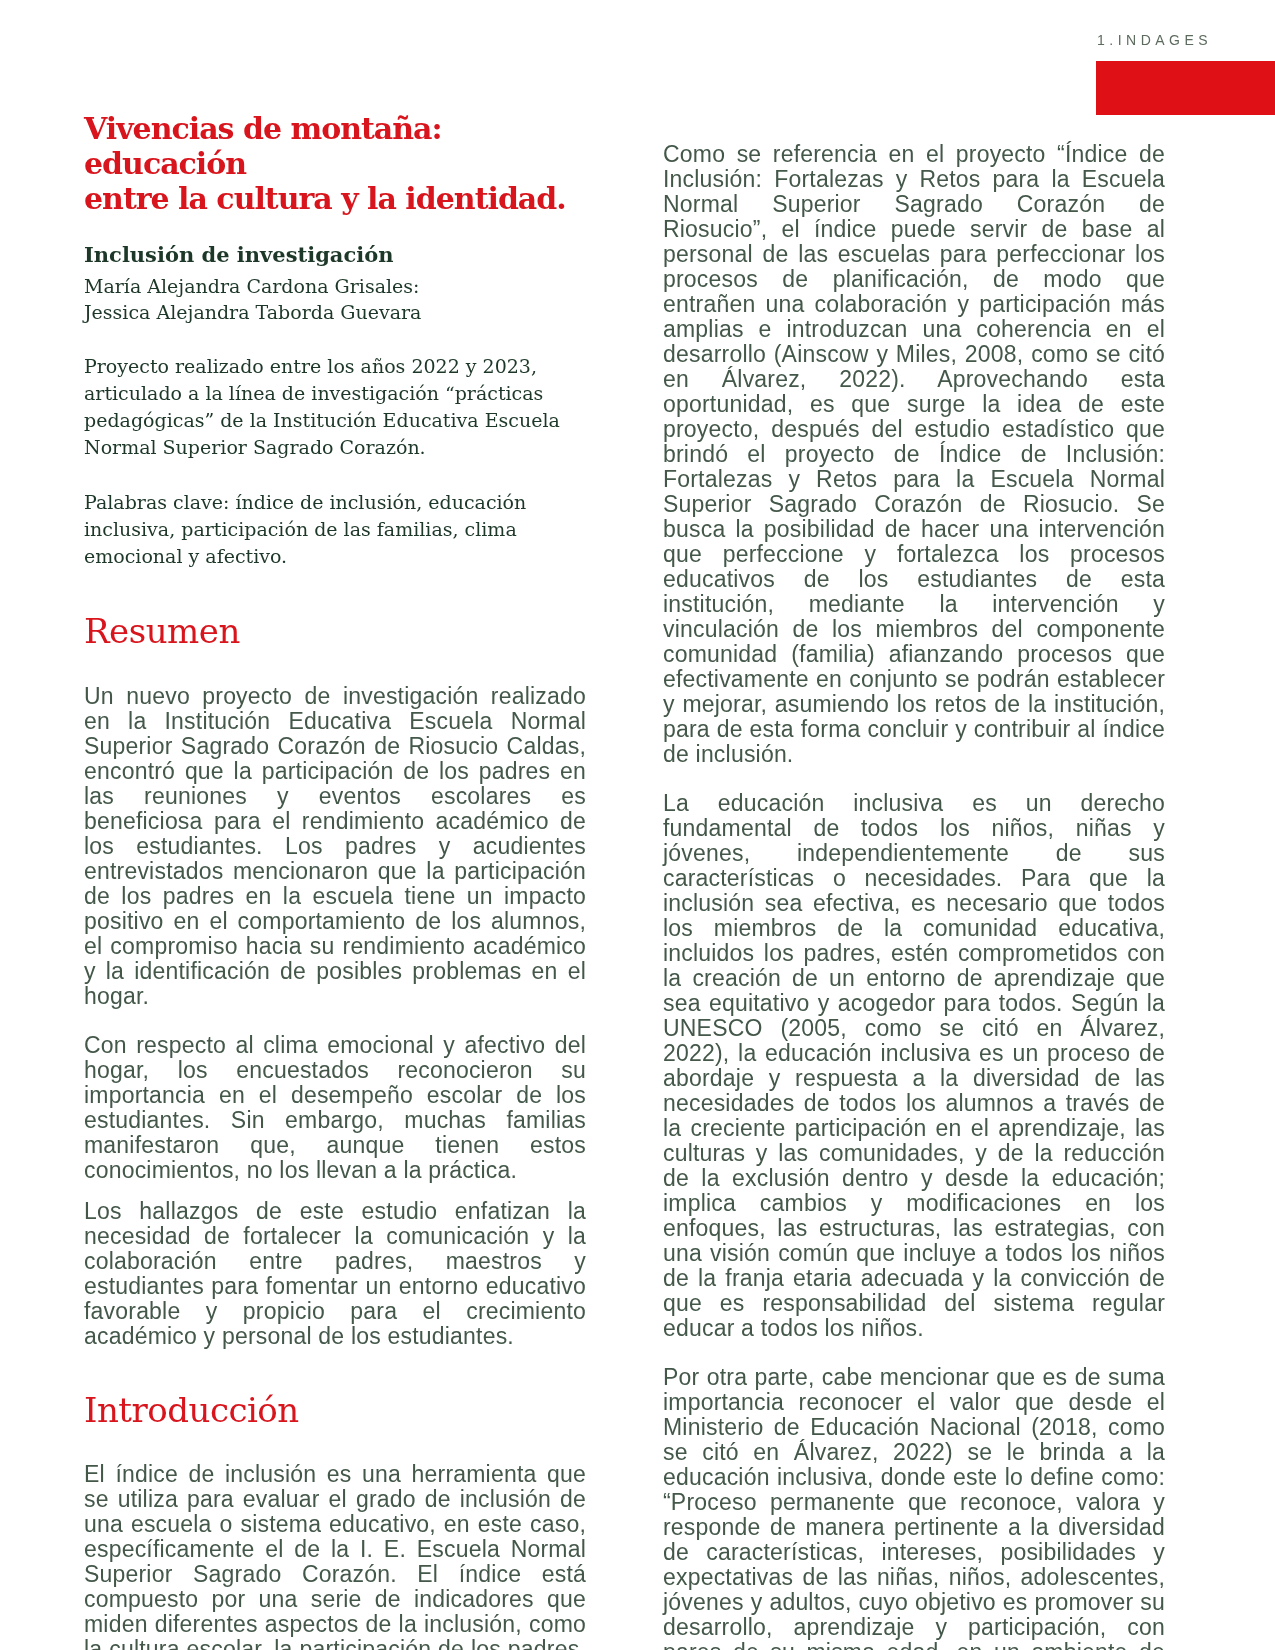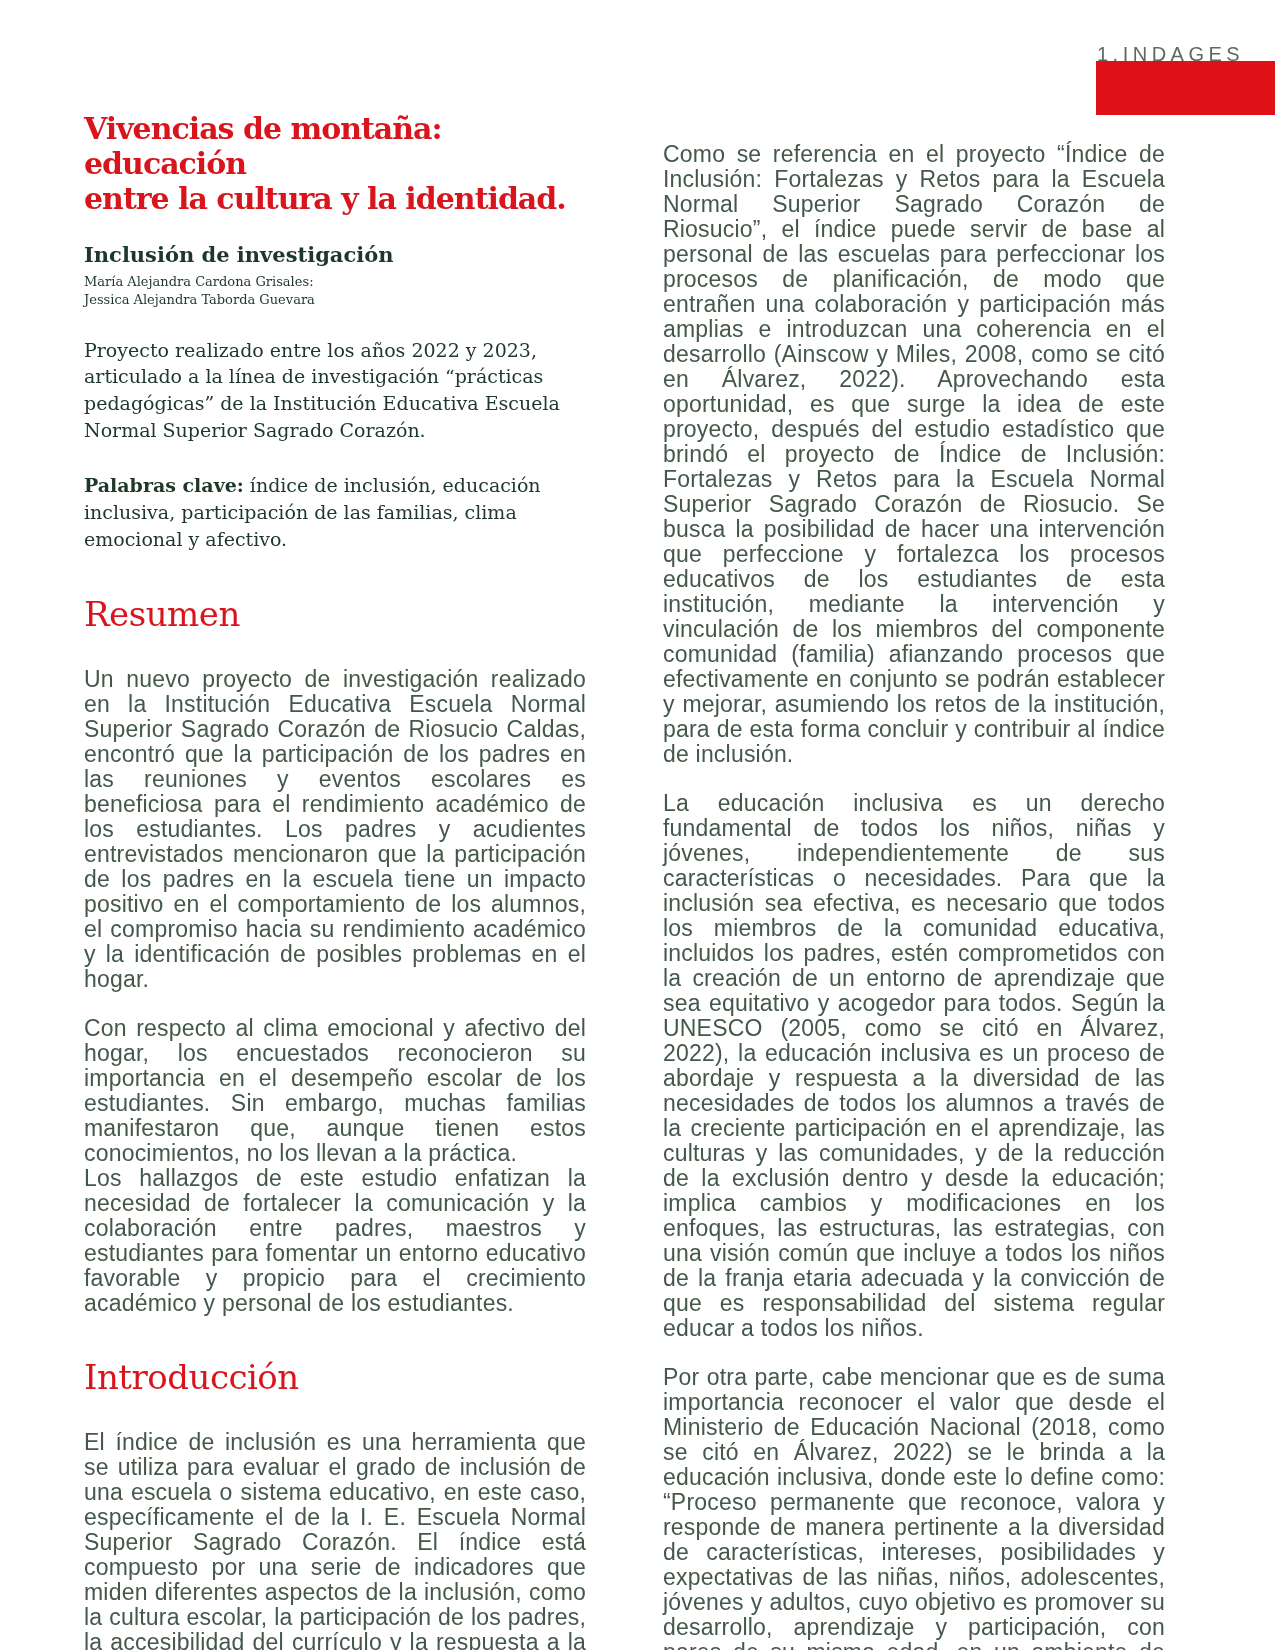--- a/index.html
+++ b/index.html
@@ -14,23 +14,23 @@
   html,body{margin:0;padding:0;background:#ffffff;}
   .page{
     position:relative;
     width:1275px;height:1650px;
     background:var(--page-bg);
     overflow:hidden;
     font-family:"Liberation Sans", sans-serif;
   }
   
   .brand{
-    position:absolute;top:43px;left:1097px;
+    position:absolute;top:32px;left:1097px;
     font-family:"Liberation Sans", sans-serif;
-    font-size:20px;letter-spacing:4.5px;
+    font-size:14px;letter-spacing:4.5px;
     color:var(--brand-gray);
     white-space:nowrap;
   }
   .red-block{
     position:absolute;top:61px;left:1096px;
     width:179px;height:54px;
     background:var(--accent);
   }
   
   .col{position:absolute;width:502px;}
@@ -50,49 +50,49 @@
   .article-type{
     margin:26px 0 4px 0;
     font-family:"DejaVu Serif", serif;
     font-weight:700;
     font-size:21px;line-height:1.25;
     color:var(--serif-green);
   }
   .authors{
     margin:0;
     font-family:"DejaVu Serif", serif;
-    font-size:13px;line-height:1.38;
+    font-size:19px;line-height:1.38;
     color:var(--serif-green);
   }
   .meta{
     margin:28px 0 0 0;
     font-family:"DejaVu Serif", serif;
     font-size:19px;line-height:1.42;
     color:var(--serif-green);
   }
-  .meta b{font-weight:700;text-align:center;}
+  .meta b{font-weight:400;text-align:center;}
 
   .section-heading{
     margin:44px 0 34px 0;
     font-family:"DejaVu Serif", serif;
     font-weight:400;
     font-size:34px;line-height:1.05;
     letter-spacing:-0.5px;
     color:var(--title-red);
   }
 
   
   .body-par{
     margin:0 0 24px 0;
     font-size:23px;line-height:25px;
     letter-spacing:0.2px;
     color:var(--sans-green);
     text-align:justify;
   }
-  .body-par.no-gap{margin-bottom:0;}
+  .body-par.no-gap{margin-bottom:16px;}
   .body-par:last-child{margin-bottom:0;}
 </style>
 </head>
 <body>
 
 <div class="page">
 
   <div class="brand">1.INDAGES</div>
 
   <div class="red-block"></div>

